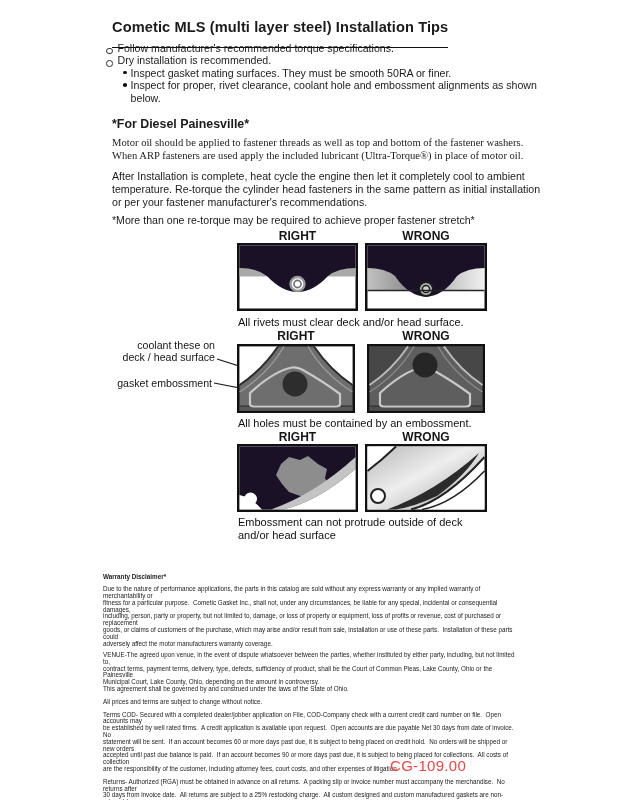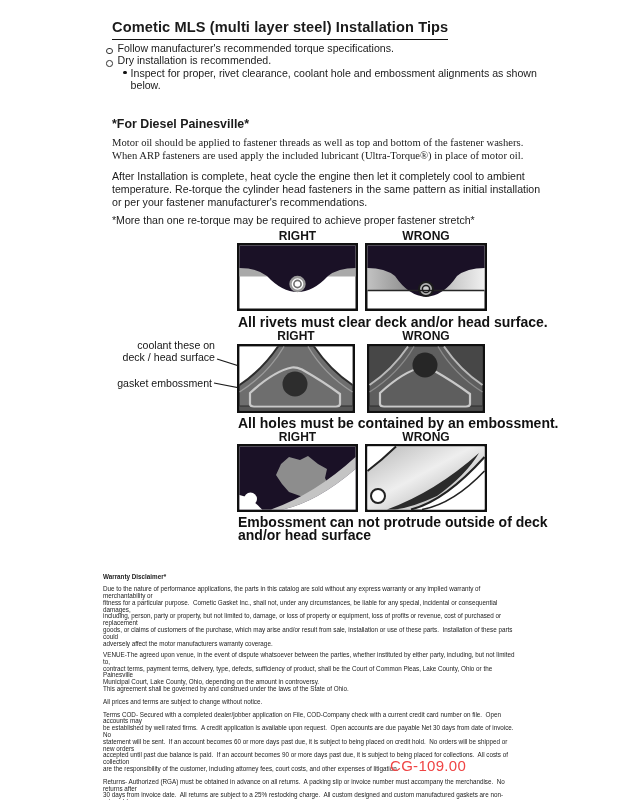--- a/index.html
+++ b/index.html
@@ -5,34 +5,34 @@
   html,body{margin:0;padding:0;}
   body{
     width:618px;height:800px;background:#ffffff;position:relative;
     font-family:"Liberation Sans","DejaVu Sans",sans-serif;color:#1b1b1b;
     overflow:hidden;
   }
   .abs{position:absolute;}
   .pre{white-space:pre-wrap;}
   
   .title{left:112px;top:19px;font-size:14.6px;font-weight:bold;letter-spacing:0.1px;}
-  .title span{display:inline-block;border-bottom:1.7px solid #111;padding-bottom:4px;}
+  .title span{display:inline-block;border-bottom:1.7px solid #111;padding-bottom:12px;}
   .tips{left:106px;top:42px;font-size:10.6px;line-height:12.4px;width:440px;}
   .tip-row{display:flex;align-items:flex-end;}
   .tip-row .marker{width:4.5px;height:4.5px;border:1px solid #333;border-radius:50%;margin:3.5px 5px 0 0;flex:none;}
   .sub-row{display:flex;align-items:flex-start;margin-left:17px;}
   .sub-row .marker{width:3.6px;height:3.6px;background:#111;border-radius:50%;margin:4px 4px 0 0;flex:none;}
   
   .diesel-heading{left:112px;top:117px;font-size:12.4px;font-weight:bold;}
   .para1{left:112px;top:136px;font-size:10.6px;line-height:13.2px;width:450px;font-family:Liberation Serif, serif;}
   .para2{left:112px;top:170px;font-size:10.6px;line-height:13.2px;width:450px;}
   .note{left:112px;top:214px;font-size:10.6px;}
   
   .fig-label{font-size:12px;color:#151515;text-align:center;font-weight:bold;}
-  .caption{font-size:14px;color:#111;line-height:12.6px;font-weight:bold;}
+  .caption{font-size:11px;color:#111;line-height:12.6px;}
   .side-label{font-size:10.6px;color:#161616;text-align:right;width:110px;line-height:11.5px;}
   svg{display:block;}
   
   .legal{left:103px;top:574px;width:414px;font-size:6.3px;line-height:6.8px;color:#222;}
   .legal .lg-head{font-weight:bold;margin-bottom:5.5px;}
   .legal p{margin:0 0 4.5px 0;}
   .legal .gap{margin-bottom:6px;}
   
   .page-ref{left:390px;top:757px;font-size:15px;color:#ef4444;letter-spacing:0.3px;}
 </style>
@@ -42,20 +42,24 @@
 <div class="abs title"><span>Cometic MLS (multi layer steel) Installation Tips</span></div>
 
 <div class="abs tips">
   <div class="tip-row">
       <span class="marker"></span>
       <span>Follow manufacturer's recommended torque specifications.</span>
     </div>
   <div class="tip-row">
       <span class="marker"></span>
       <span>Dry installation is recommended.</span>
+    </div>
+  <div class="sub-row">
+      <span class="marker"></span>
+      <span>Inspect gasket mating surfaces.  They must be smooth 50RA or finer.</span>
     </div>
   <div class="sub-row">
       <span class="marker"></span>
       <span>Inspect for proper, rivet clearance, coolant hole and embossment alignments as shown below.</span>
     </div>
 </div>
 
 <div class="abs diesel-heading">*For Diesel Painesville*</div>
 <div class="abs para1 pre">Motor oil should be applied to fastener threads as well as top and bottom of the fastener washers.
 When ARP fasteners are used apply the included lubricant (Ultra-Torque®) in place of motor oil.</div>

